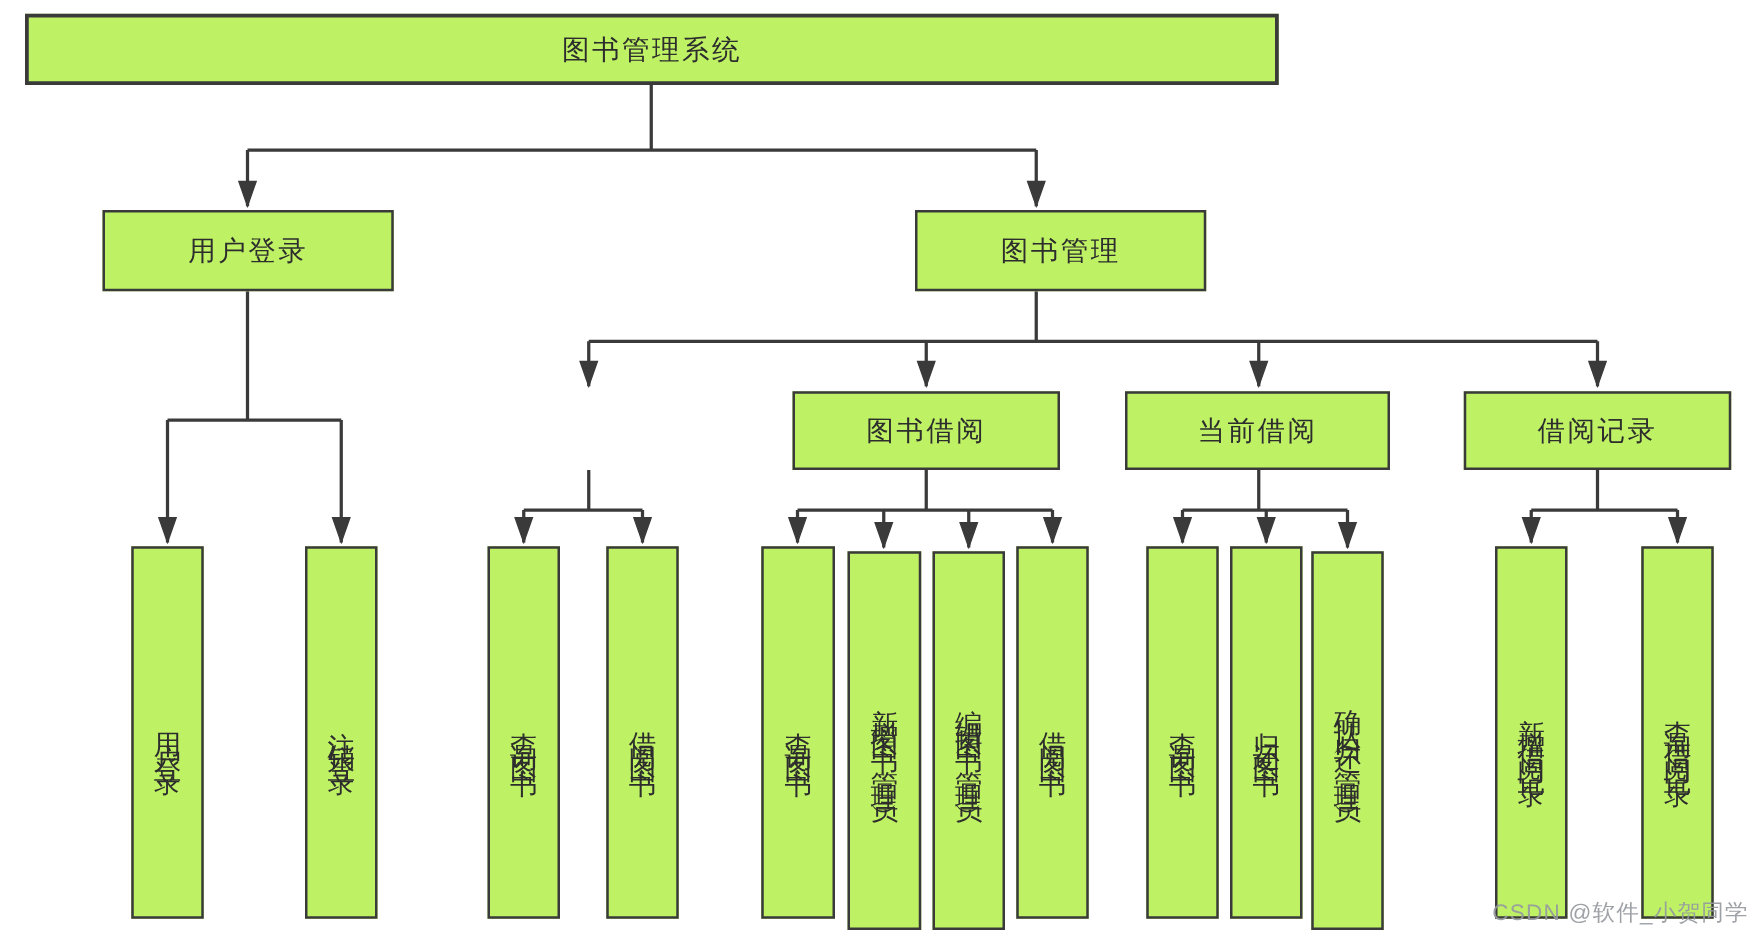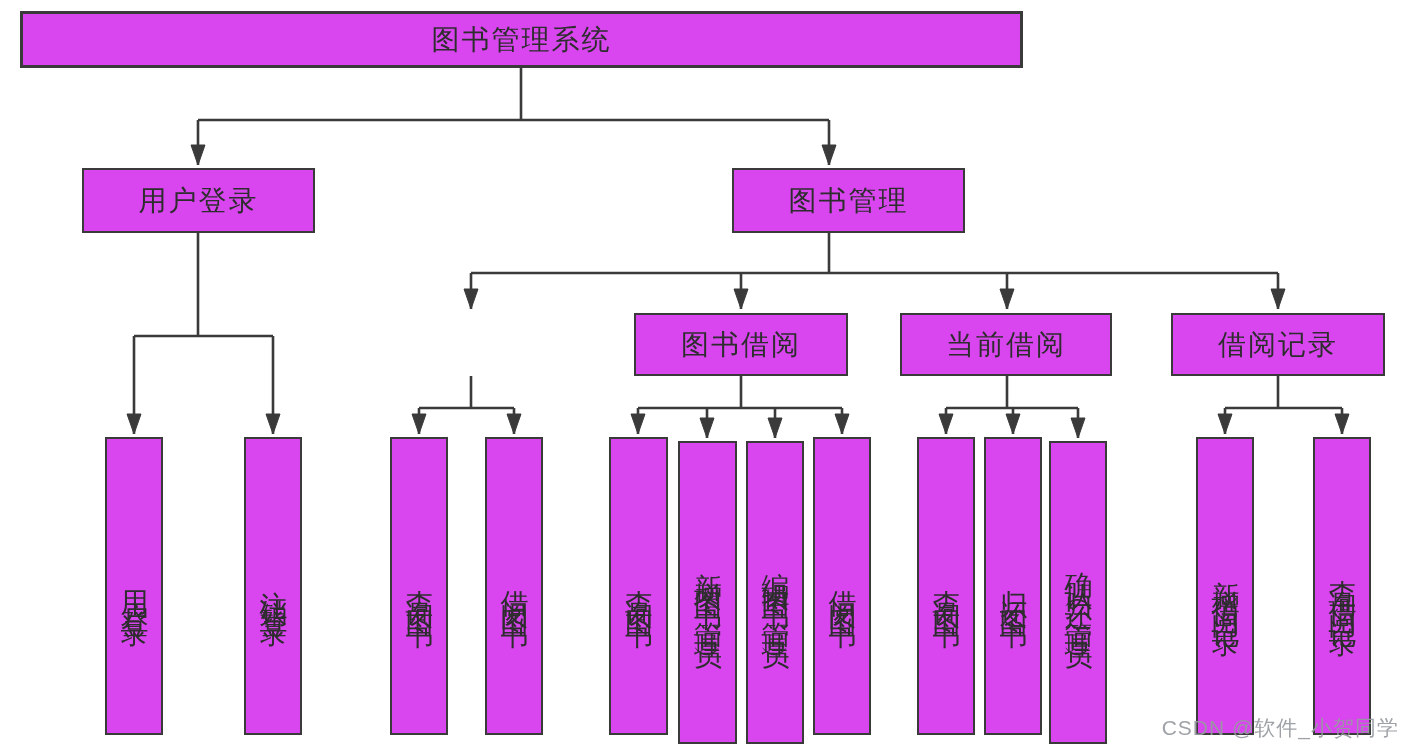--- a/index.html
+++ b/index.html
@@ -7,41 +7,41 @@
     position:relative;
     width:1405px;height:747px;
     background:#ffffff;
     font-family:"Liberation Sans","DejaVu Sans",sans-serif;
     overflow:hidden;
   }
   .wires{position:absolute;left:0;top:0;width:1405px;height:747px;z-index:1;}
   .node{
     position:absolute;
     box-sizing:border-box;
-    background:#d946ef;
+    background:#bef264;
     border:2.5px solid #3a3a3a;
     color:#2d2d2d;
     display:flex;align-items:center;justify-content:center;
-    font-size:28px;
+    font-size:22px;
     letter-spacing:2px;
     z-index:2;
     text-align:center;
     line-height:1;
   }
   .node.root{border-width:3px;}
   .vbox{
     writing-mode:vertical-rl;
     letter-spacing:10px;
     padding-top:4px;
   }
   .watermark{
     position:absolute;
     right:6px;bottom:5px;
     z-index:5;
-    font-size:21px;
+    font-size:18px;
     letter-spacing:1px;
     color:rgba(150,154,159,0.92);
     white-space:nowrap;
   }
 </style>
 </head>
 <body>
 
 <div class="canvas">
 

